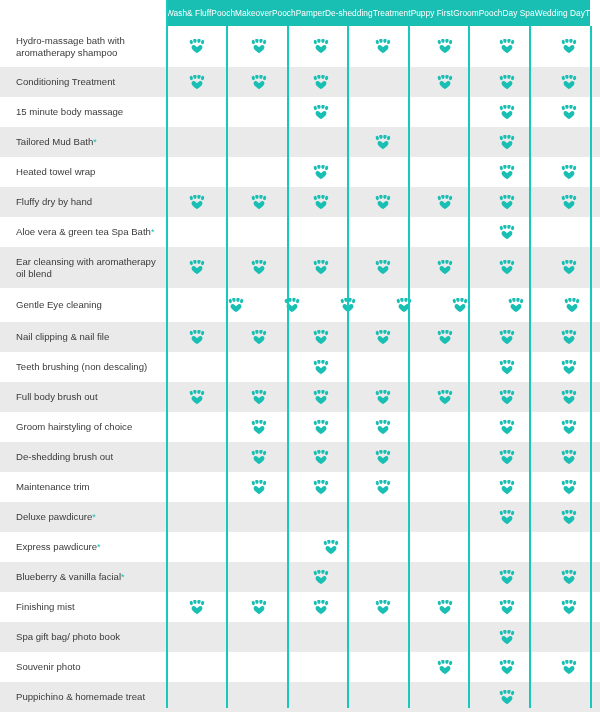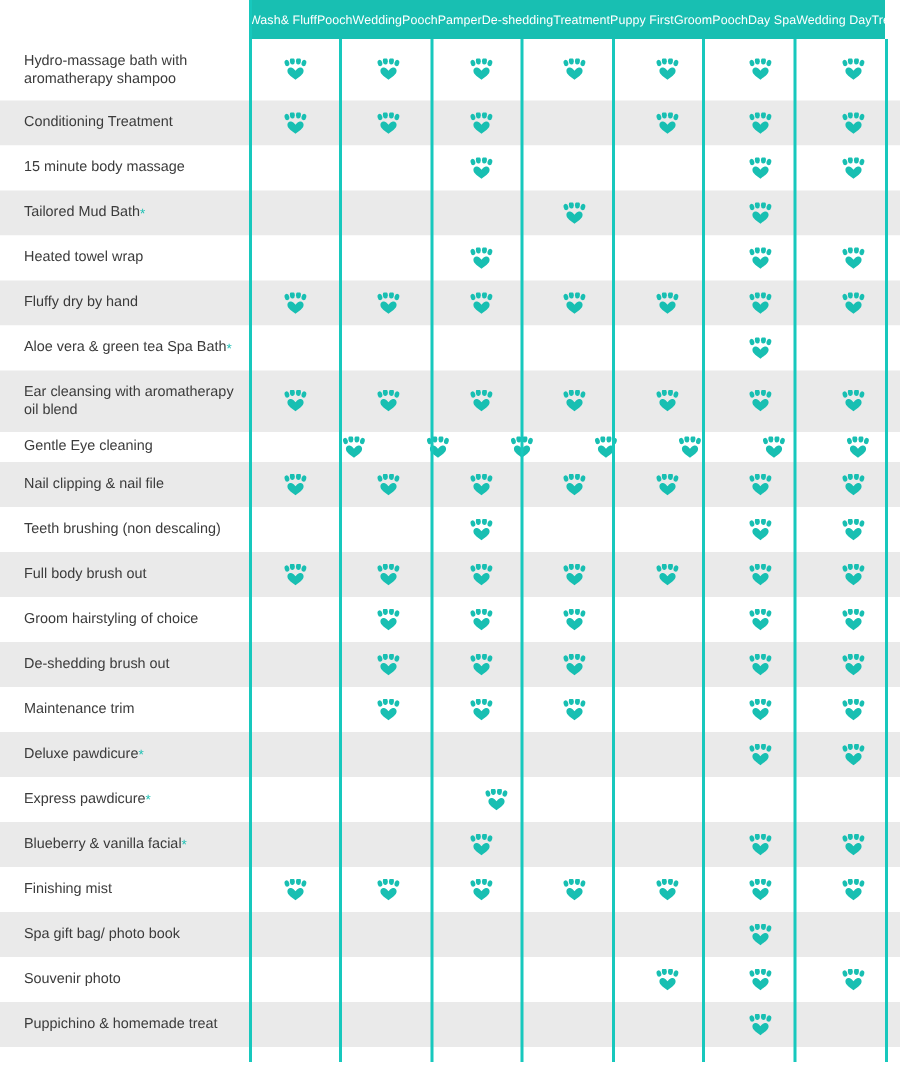--- a/index.html
+++ b/index.html
@@ -114,21 +114,21 @@
 
 <div class="comparison-table">
 
   <div class="table-header">
       <div class="header-cell">
         <span>Wash</span>
         <span>&amp; Fluff</span>
       </div>
       <div class="header-cell">
         <span>Pooch</span>
-        <span>Wedding</span>
+        <span>Makeover</span>
       </div>
       <div class="header-cell">
         <span>Pooch</span>
         <span>Pamper</span>
       </div>
       <div class="header-cell">
         <span>De-shedding</span>
         <span>Treatment</span>
       </div>
       <div class="header-cell">
@@ -541,21 +541,21 @@
             <svg class="paw" viewBox="0 0 32 30">
               <ellipse cx="4.6" cy="6" rx="3.1" ry="4.3" fill="#18bfb2" transform="rotate(-16 4.6 6)"></ellipse>
               <ellipse cx="11.8" cy="3.4" rx="3.3" ry="4.6" fill="#18bfb2" transform="rotate(-6 11.8 3.4)"></ellipse>
               <ellipse cx="19.9" cy="3.4" rx="3.3" ry="4.6" fill="#18bfb2" transform="rotate(6 19.9 3.4)"></ellipse>
               <ellipse cx="27.2" cy="6" rx="3.1" ry="4.3" fill="#18bfb2" transform="rotate(16 27.2 6)"></ellipse>
               <path d="M16 28.4 C11.6 24.6 5.2 21.6 5.2 16.4 C5.2 12.6 8.4 11.0 11.2 12.4 C13.1 13.3 14.9 14.9 16 16.4 C17.1 14.9 18.9 13.3 20.8 12.4 C23.6 11.0 26.8 12.6 26.8 16.4 C26.8 21.6 20.4 24.6 16 28.4 Z" fill="#18bfb2"></path>
             </svg>
           </div>
         </div>
       </div>
-      <div class="table-row" style="height: 20px; gap: 42px;">
+      <div class="table-row" style="height: 34px; gap: 42px;">
         <div class="row-label">
           <span>Gentle Eye cleaning</span>
         </div>
         <div class="cells">
           <div class="cell">
             <svg class="paw" viewBox="0 0 32 30">
               <ellipse cx="4.6" cy="6" rx="3.1" ry="4.3" fill="#18bfb2" transform="rotate(-16 4.6 6)"></ellipse>
               <ellipse cx="11.8" cy="3.4" rx="3.3" ry="4.6" fill="#18bfb2" transform="rotate(-6 11.8 3.4)"></ellipse>
               <ellipse cx="19.9" cy="3.4" rx="3.3" ry="4.6" fill="#18bfb2" transform="rotate(6 19.9 3.4)"></ellipse>
               <ellipse cx="27.2" cy="6" rx="3.1" ry="4.3" fill="#18bfb2" transform="rotate(16 27.2 6)"></ellipse>

